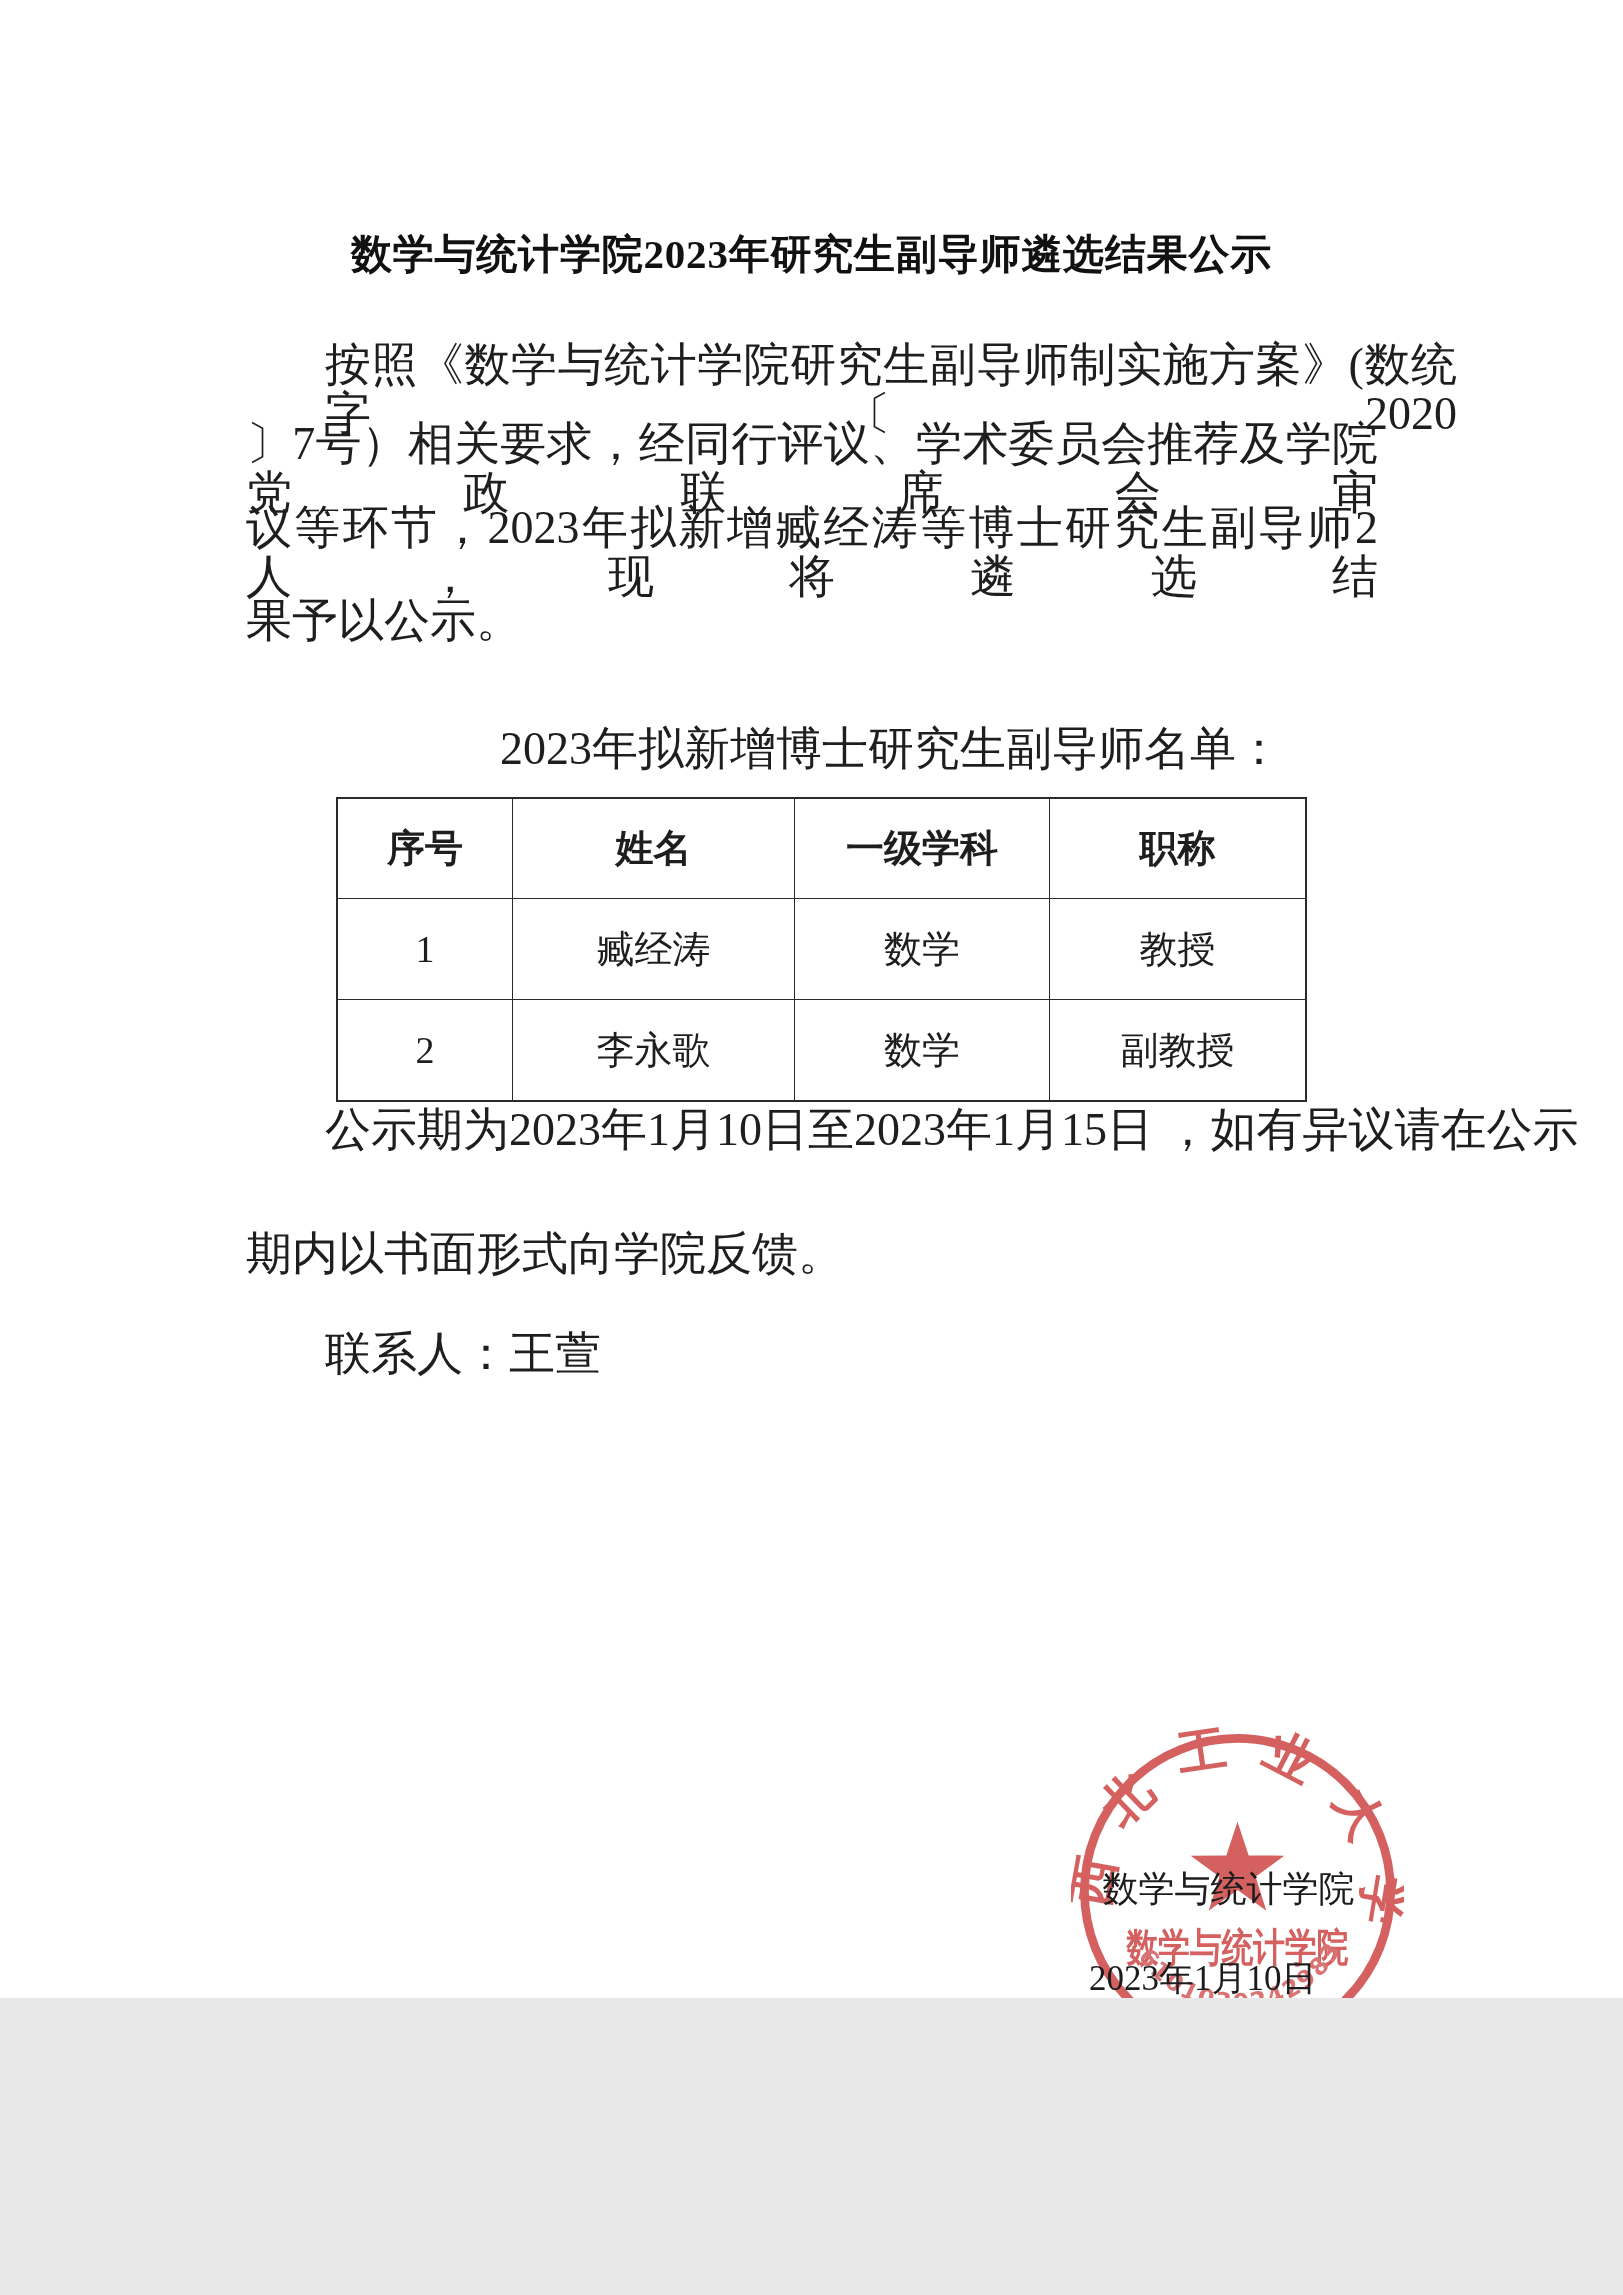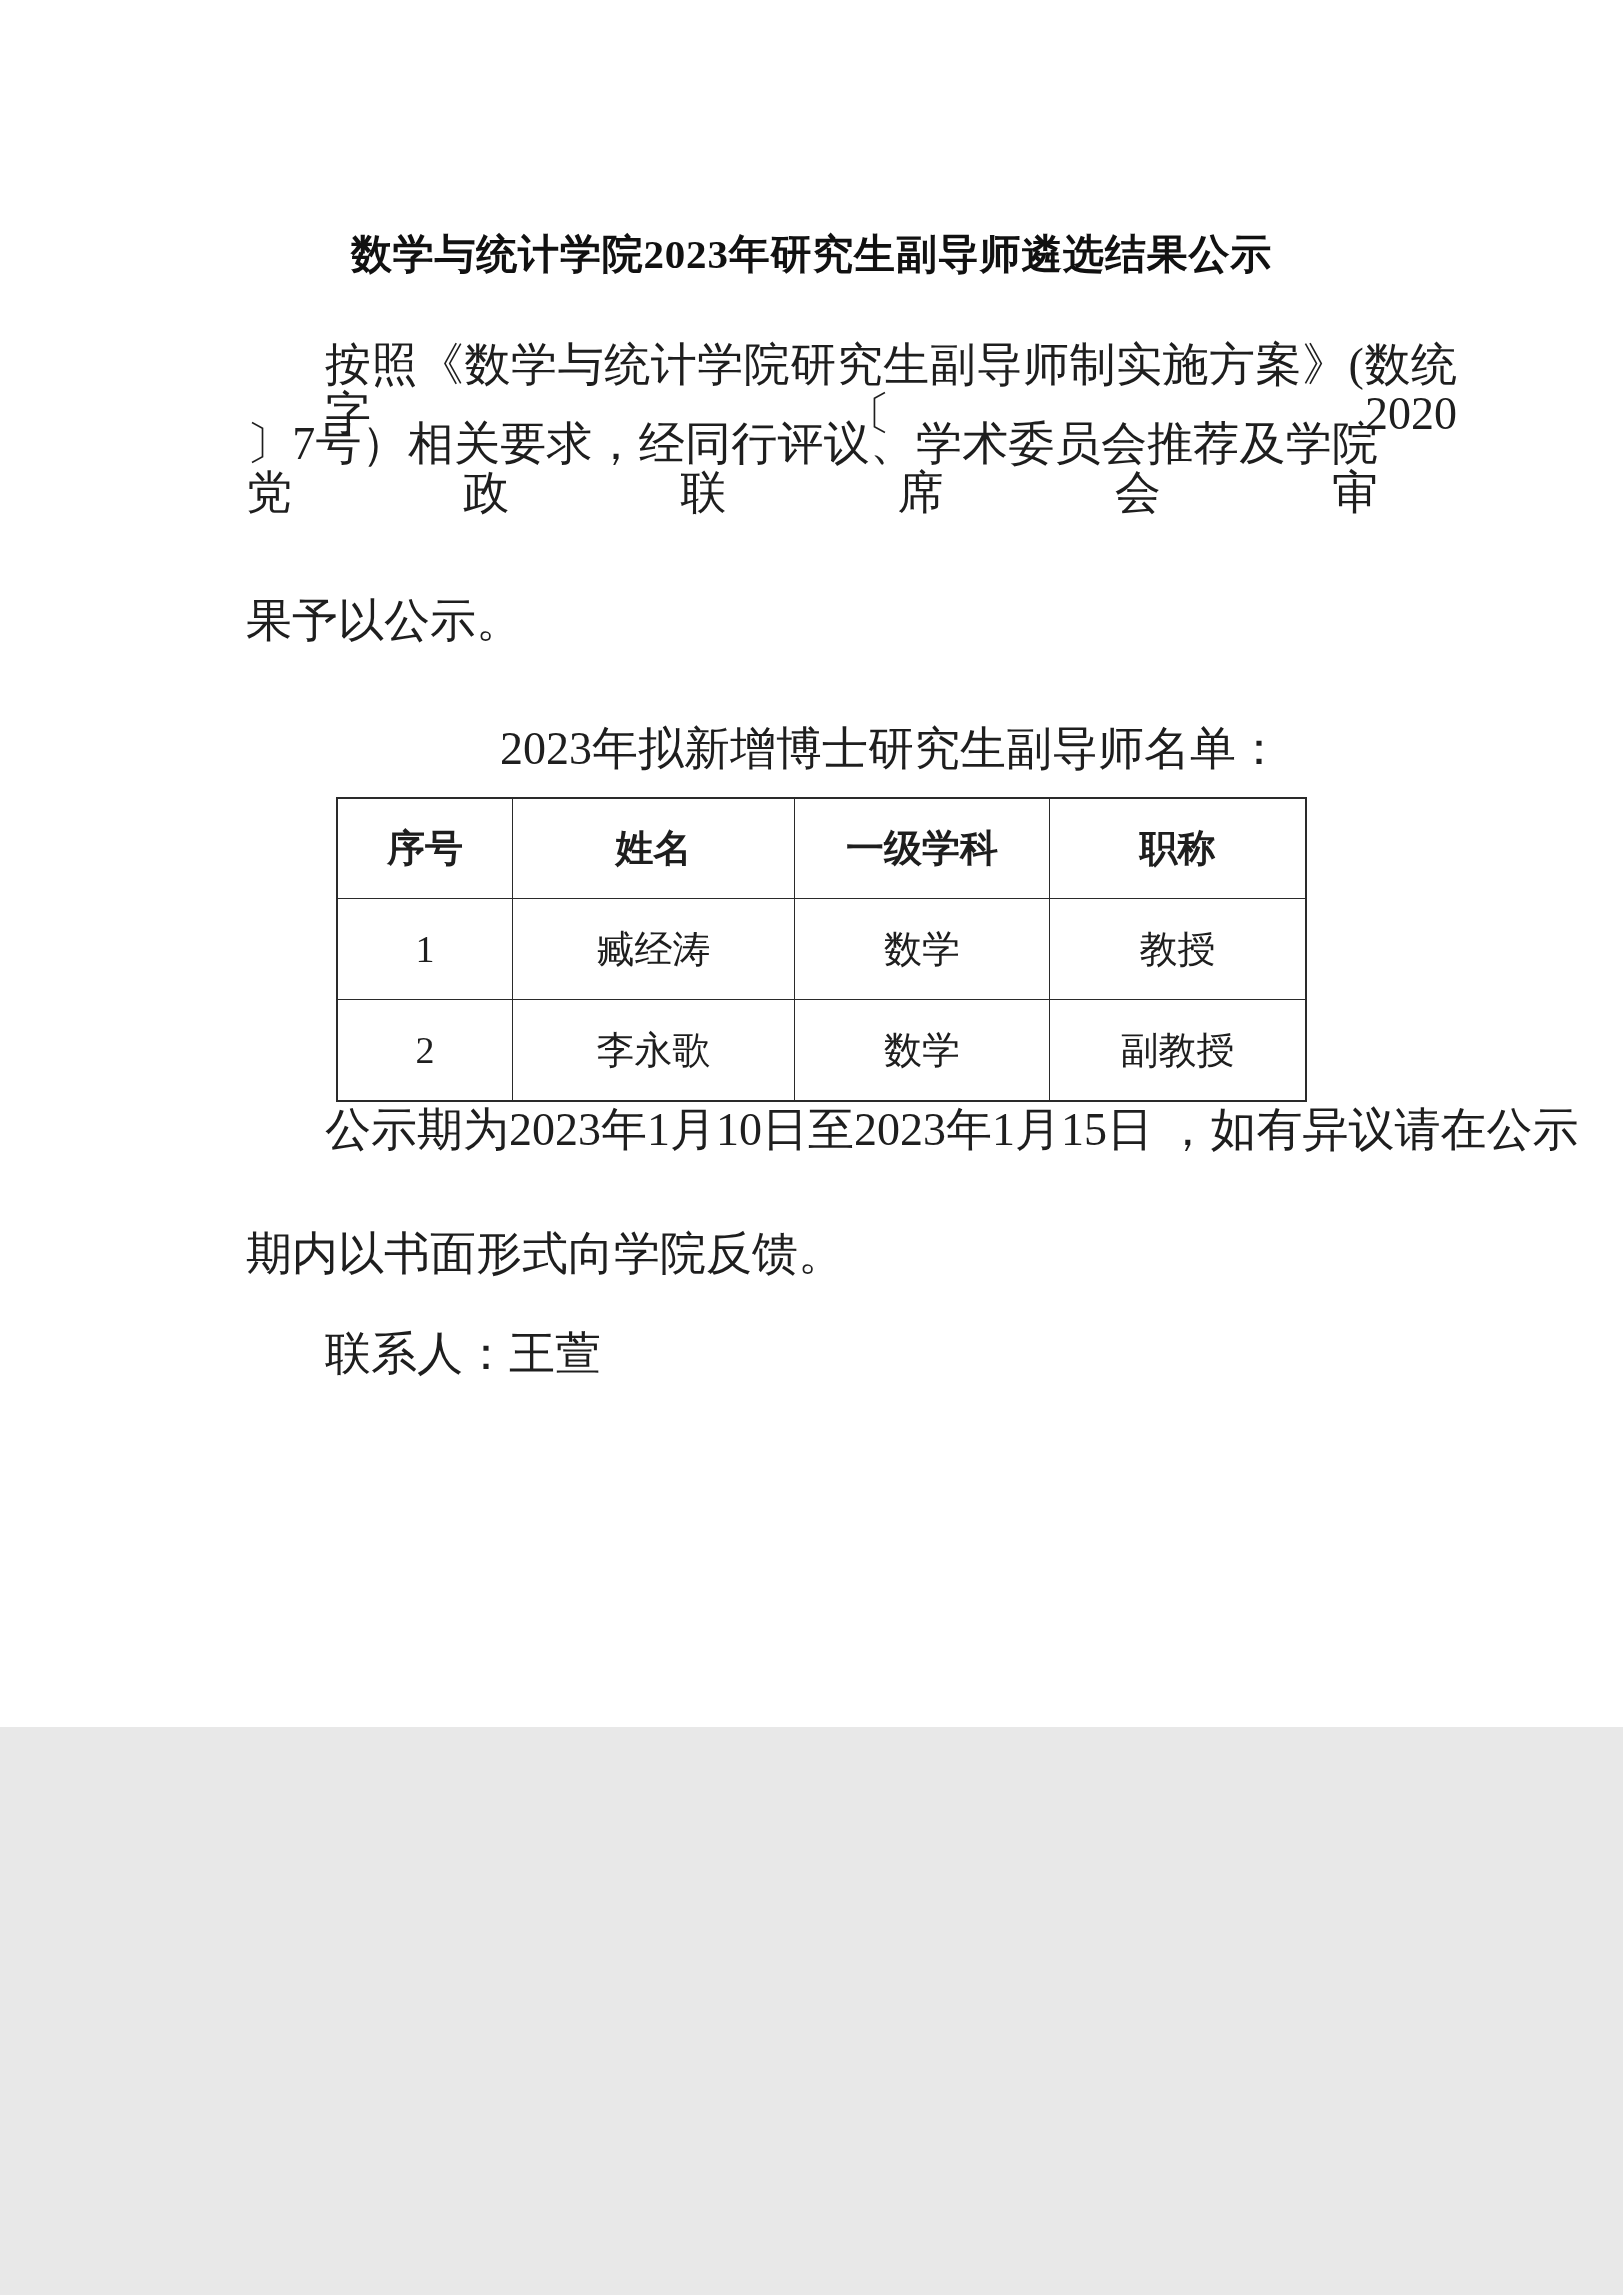--- a/index.html
+++ b/index.html
@@ -1,18 +1,18 @@
 <!DOCTYPE html>
 <html style="font-size:12.7px"><head>
 <meta charset="utf-8">
 <style>
   html,body{margin:0;padding:0;background:#e8e8e8;}
   .page{
     position:relative;
-    width:1623px;height:1727px;
+    width:1623px;height:1998px;
     margin:0 auto;
     background:#ffffff;
     font-family:"Liberation Serif","DejaVu Serif",serif;
     color:#1e1e1e;
     overflow:hidden;
   }
   .abs{position:absolute;}
   .doc-title{
     left:0;top:230px;width:1623px;
     text-align:center;
@@ -74,20 +74,21 @@
 </style>
 </head>
 <body>
 
 <div class="page">
 
   <div class="abs doc-title">数学与统计学院2023年研究生副导师遴选结果公示</div>
 
   <div class="abs bodyline just indent l-p1a">按照《数学与统计学院研究生副导师制实施方案》(数统字〔2020</div>
   <div class="abs bodyline just l-p1b">〕7号）相关要求，经同行评议、学术委员会推荐及学院党政联席会审</div>
+  <div class="abs bodyline just l-p1c">议等环节，2023年拟新增臧经涛等博士研究生副导师2人，现将遴选结</div>
   <div class="abs bodyline l-p1d">果予以公示。</div>
 
   <div class="abs bodyline indent l-intro">2023年拟新增博士研究生副导师名单：</div>
 
   <table class="roster">
     <tbody>
         <tr class="hdr">
       <td class="col-no">序号</td>
       <td class="col-name">姓名</td>
       <td class="col-disc">一级学科</td>

